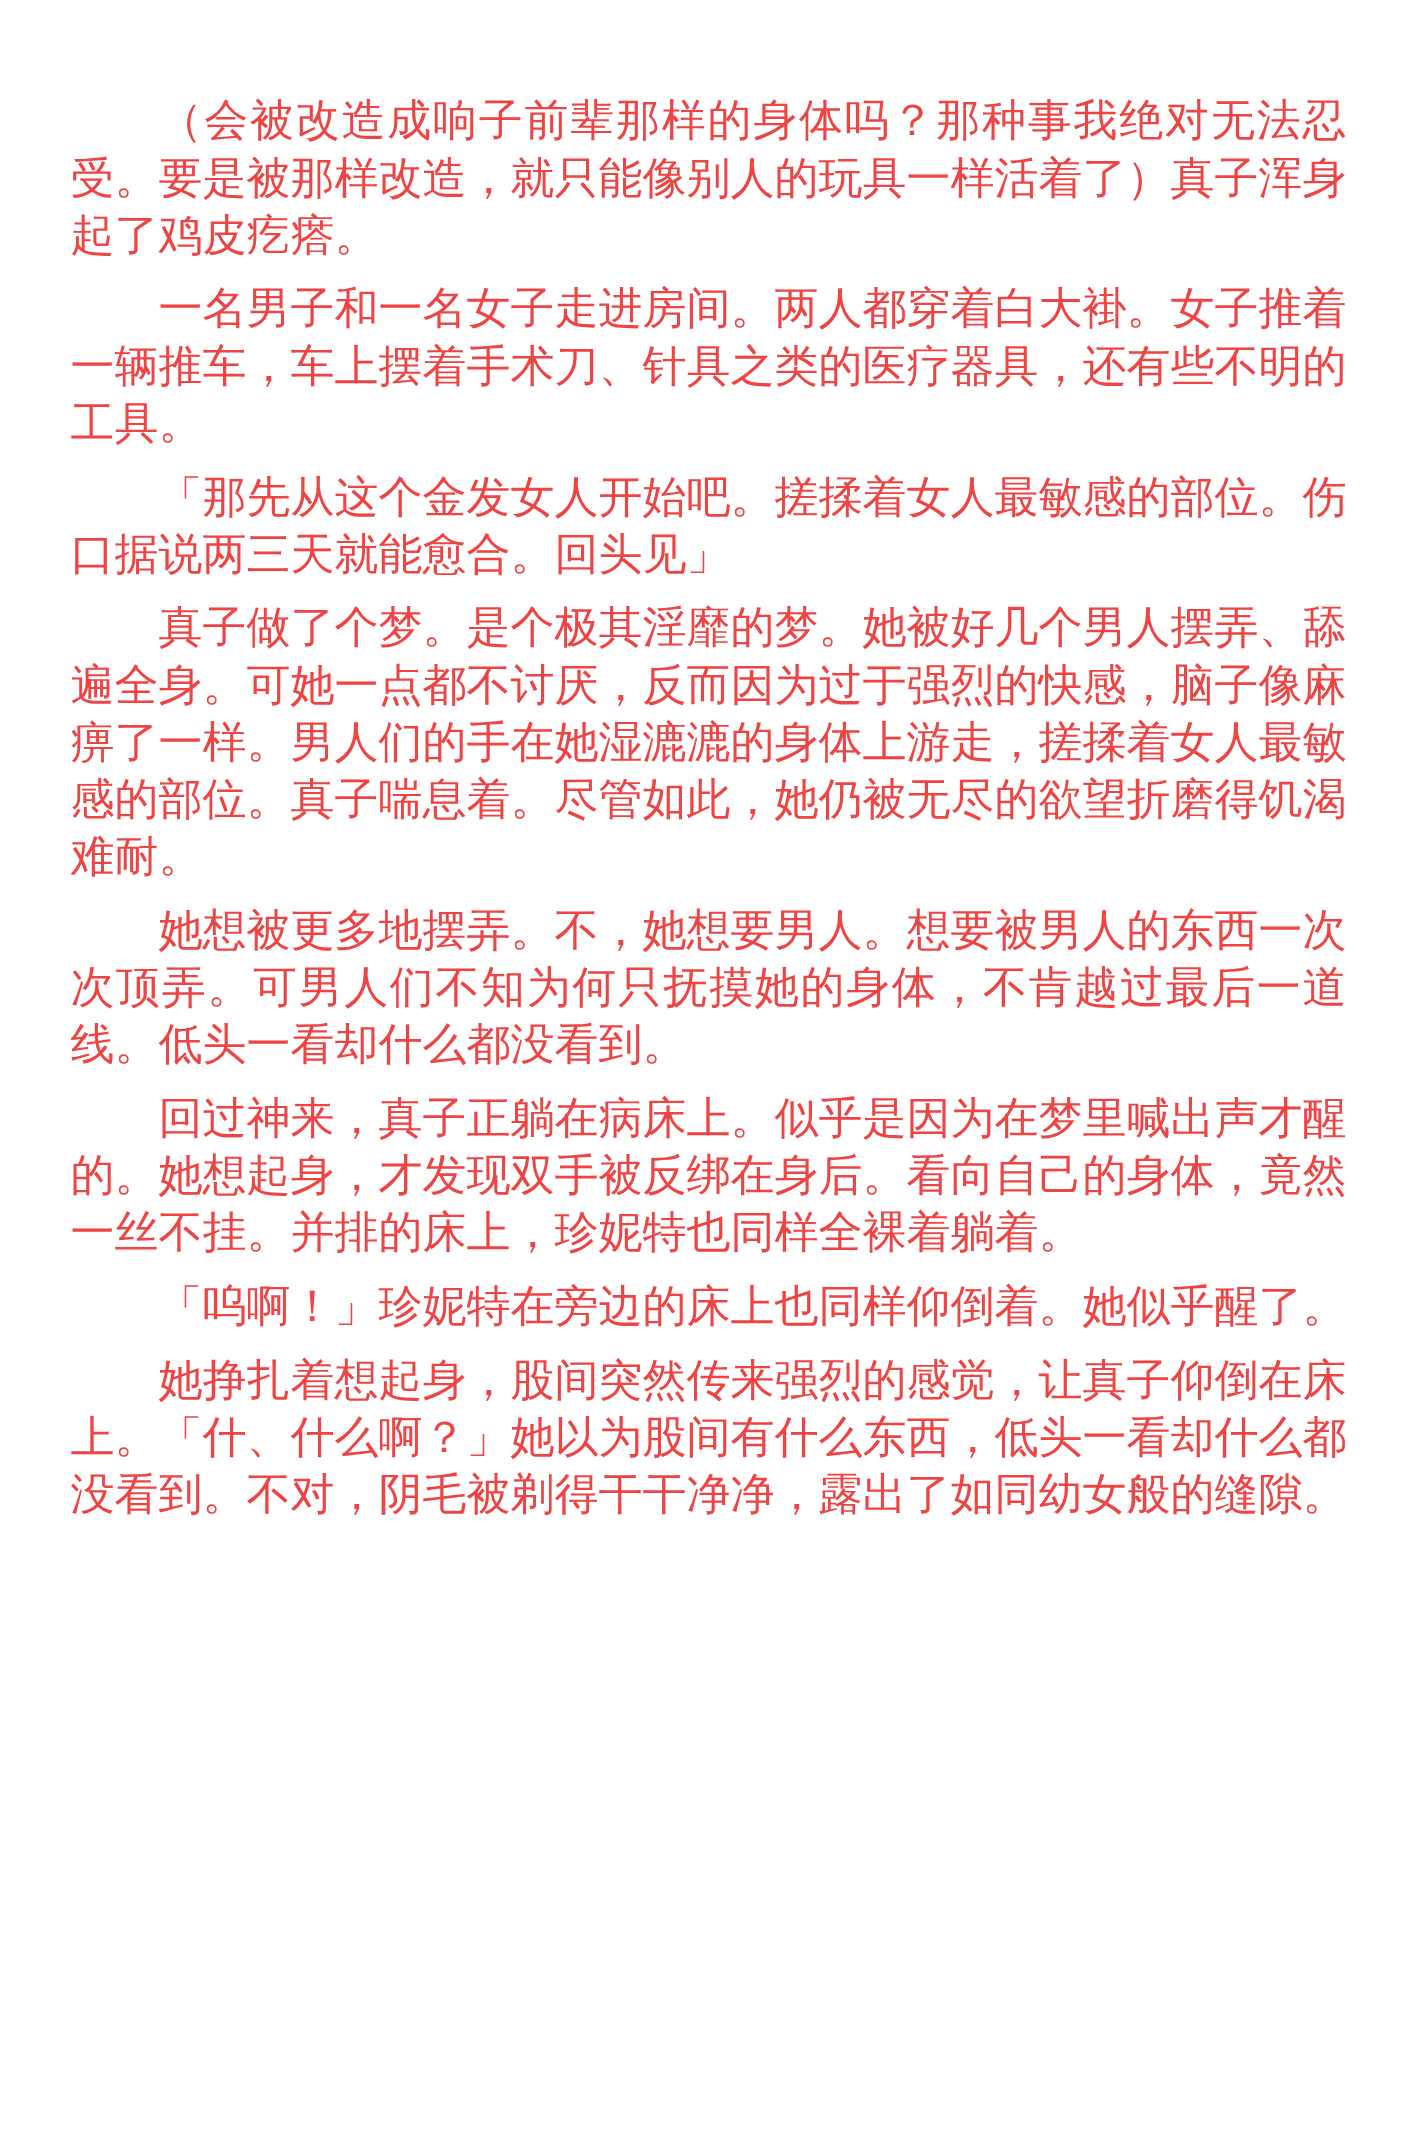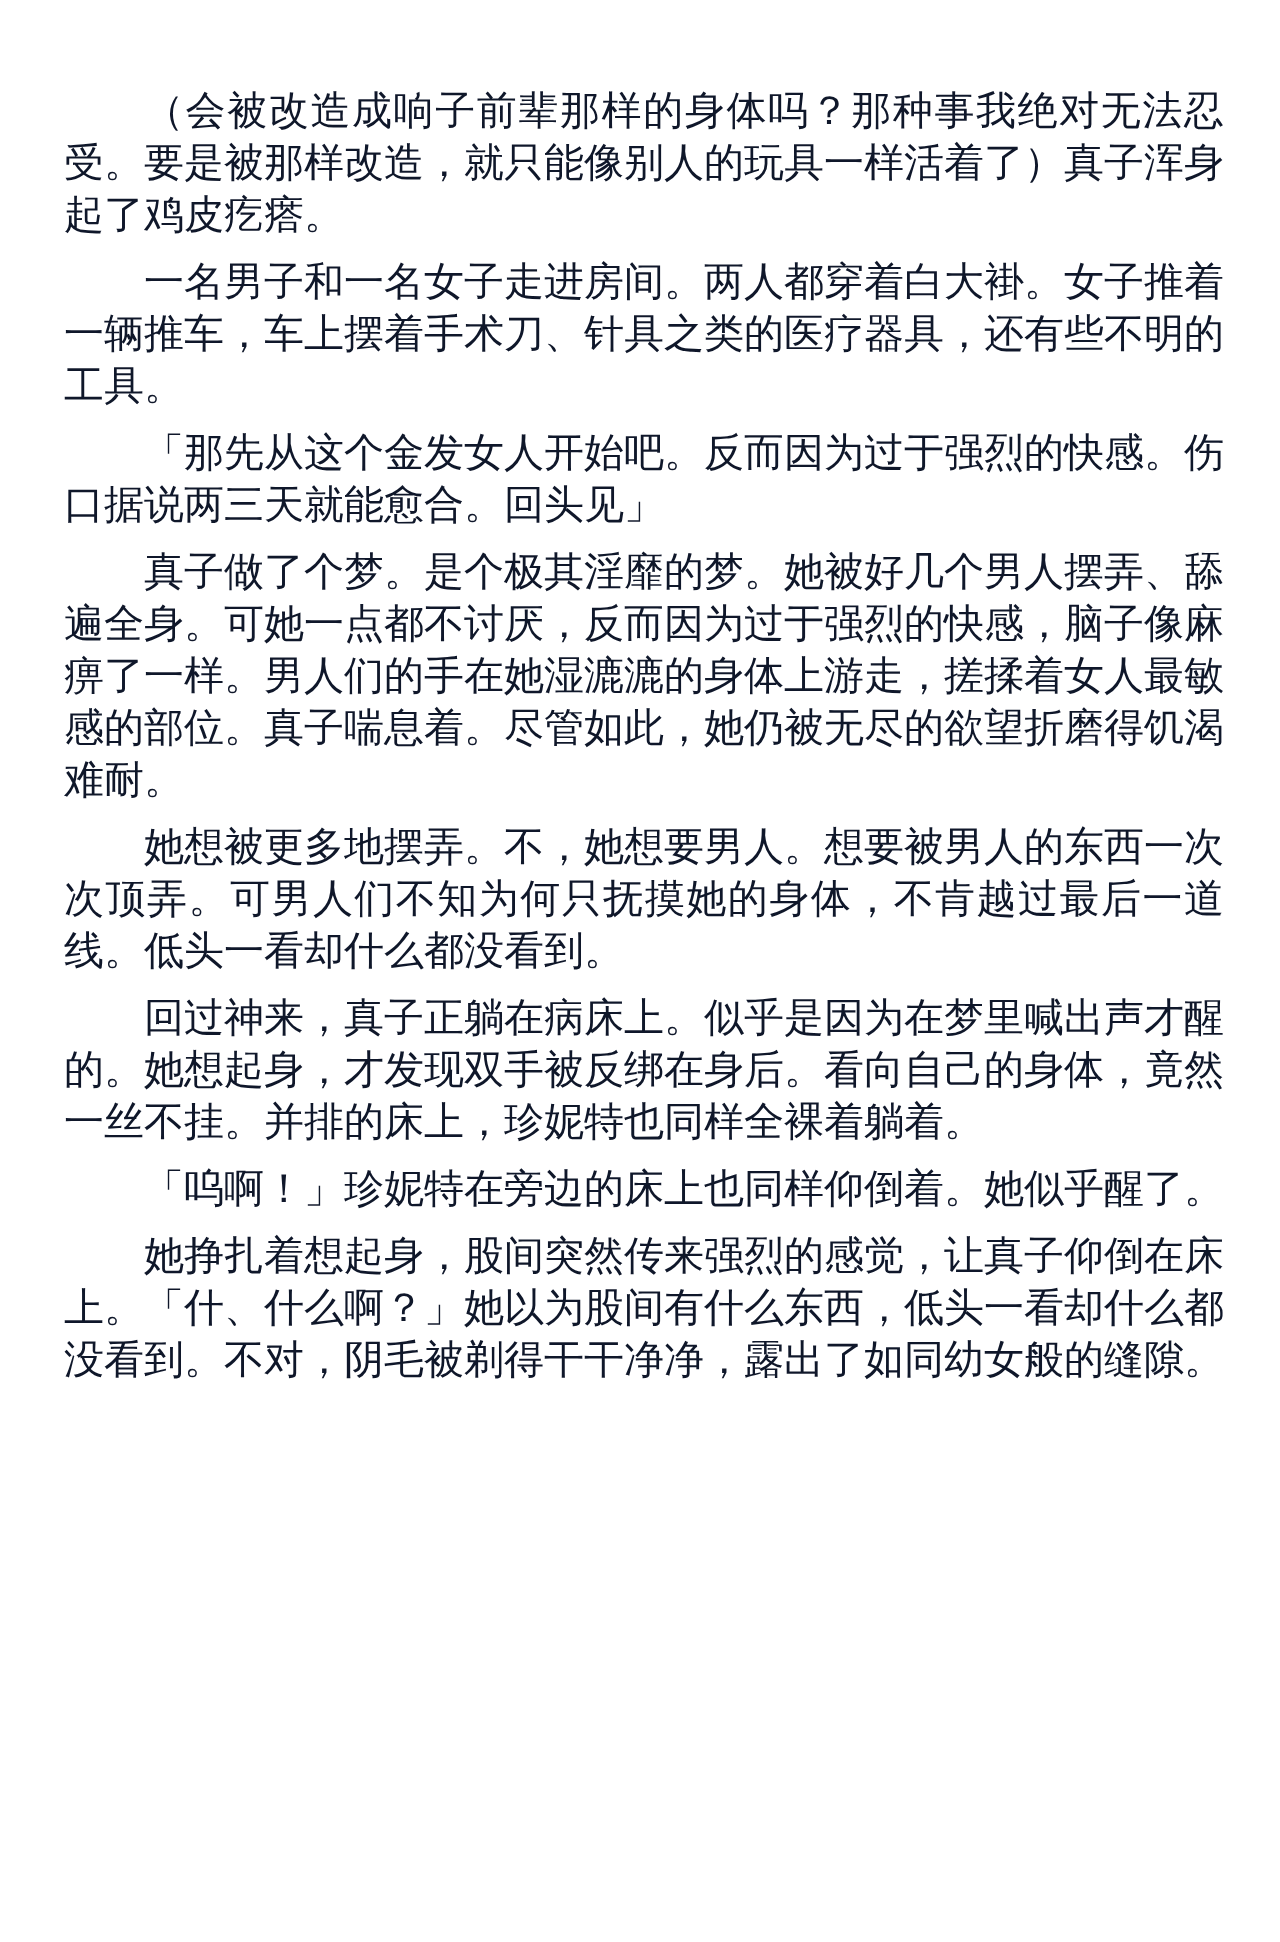--- a/index.html
+++ b/index.html
@@ -21,33 +21,33 @@
     background: #ffffff;
     color: #000000;
   }
   .page-text p {
     margin: 0 0 15px 0;
     font-size: 40px;
     line-height: 52px;
     letter-spacing: 0;
     text-indent: 2em;
     text-align: justify;
-    color: #0f172a;
+    color: #ef4444;
     font-weight: 400;
   }
   .page-text p.scene-break {
   }
 </style>
 </head>
 <body>
 
 <main class="page">
   <article class="page-text">
     <p>（会被改造成响子前辈那样的身体吗？那种事我绝对无法忍受。要是被那样改造，就只能像别人的玩具一样活着了）真子浑身起了鸡皮疙瘩。</p>
     <p>一名男子和一名女子走进房间。两人都穿着白大褂。女子推着一辆推车，车上摆着手术刀、针具之类的医疗器具，还有些不明的工具。</p>
-    <p>「那先从这个金发女人开始吧。反而因为过于强烈的快感。伤口据说两三天就能愈合。回头见」</p>
+    <p>「那先从这个金发女人开始吧。搓揉着女人最敏感的部位。伤口据说两三天就能愈合。回头见」</p>
     <p class="scene-break">真子做了个梦。是个极其淫靡的梦。她被好几个男人摆弄、舔遍全身。可她一点都不讨厌，反而因为过于强烈的快感，脑子像麻痹了一样。男人们的手在她湿漉漉的身体上游走，搓揉着女人最敏感的部位。真子喘息着。尽管如此，她仍被无尽的欲望折磨得饥渴难耐。</p>
     <p>她想被更多地摆弄。不，她想要男人。想要被男人的东西一次次顶弄。可男人们不知为何只抚摸她的身体，不肯越过最后一道线。低头一看却什么都没看到。</p>
     <p class="scene-break">回过神来，真子正躺在病床上。似乎是因为在梦里喊出声才醒的。她想起身，才发现双手被反绑在身后。看向自己的身体，竟然一丝不挂。并排的床上，珍妮特也同样全裸着躺着。</p>
     <p>「呜啊！」珍妮特在旁边的床上也同样仰倒着。她似乎醒了。</p>
     <p>她挣扎着想起身，股间突然传来强烈的感觉，让真子仰倒在床上。「什、什么啊？」她以为股间有什么东西，低头一看却什么都没看到。不对，阴毛被剃得干干净净，露出了如同幼女般的缝隙。</p>
   </article>
 </main>
 
 </body></html>

